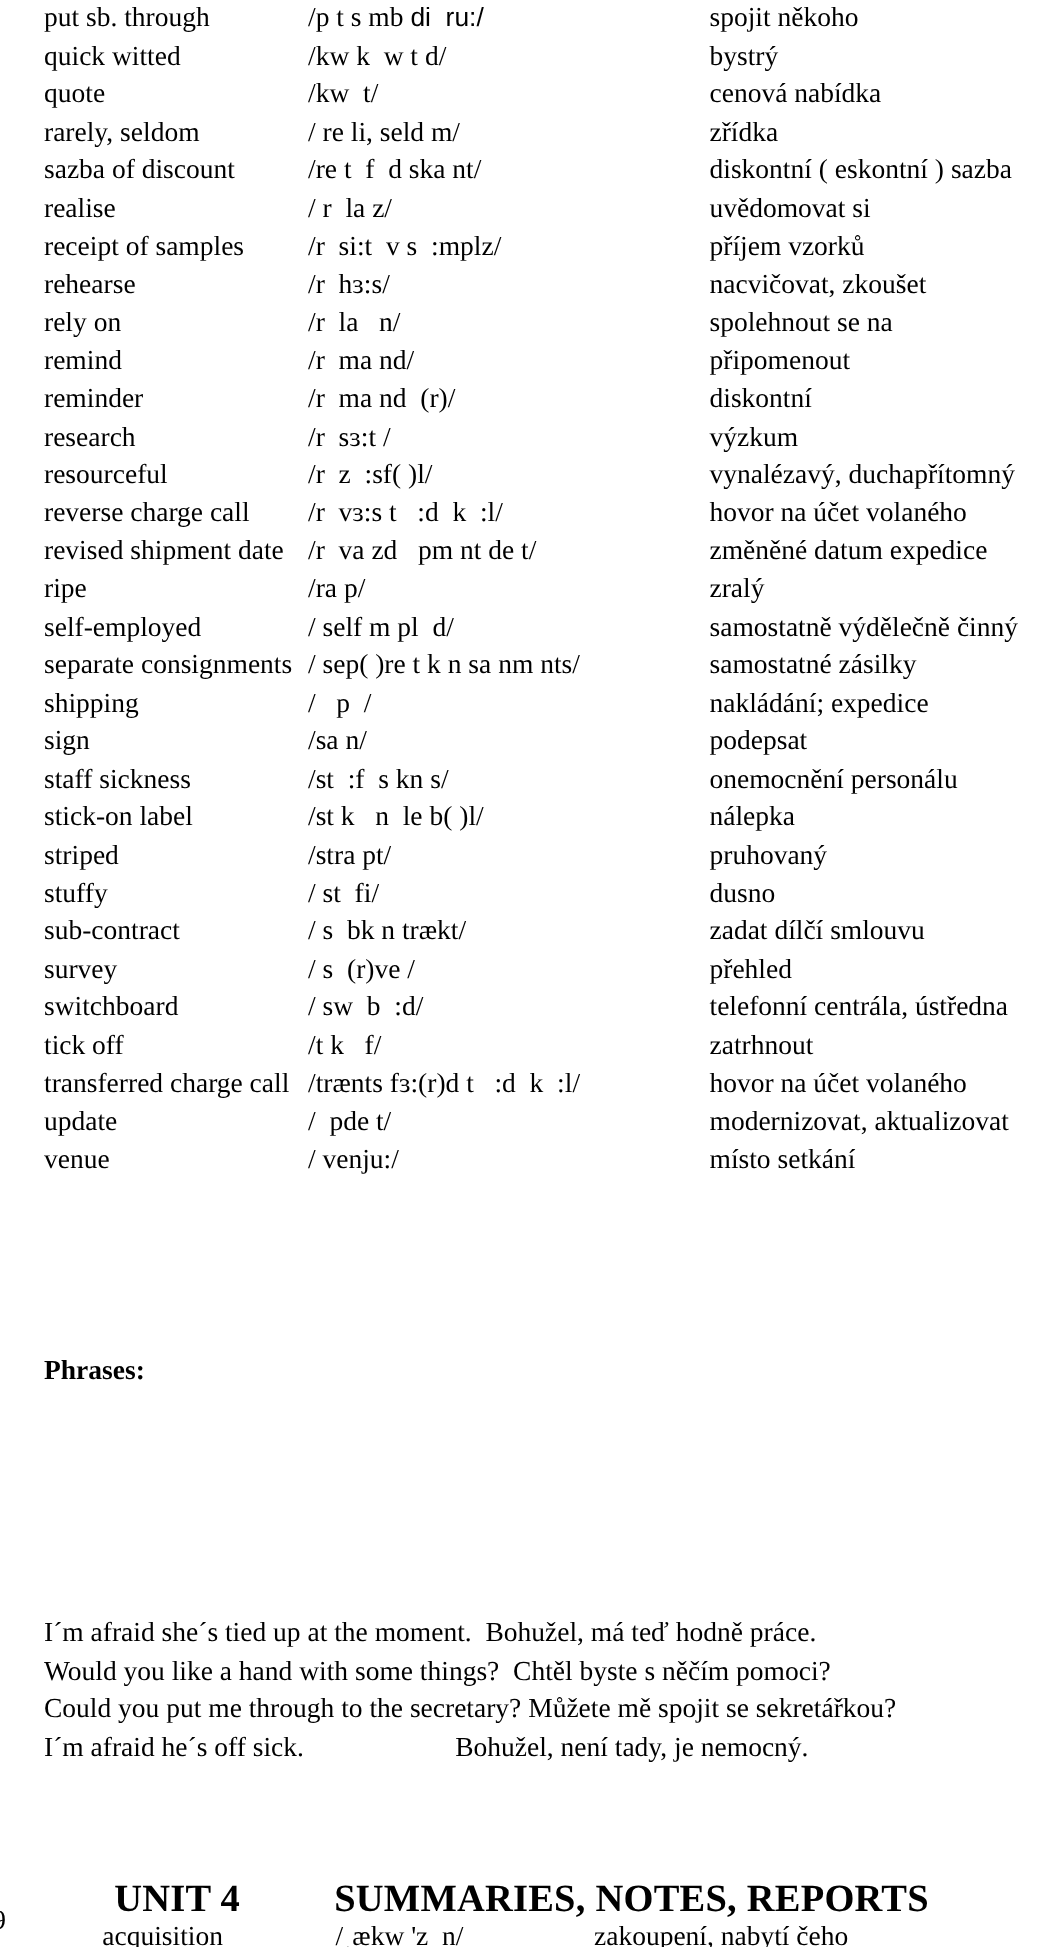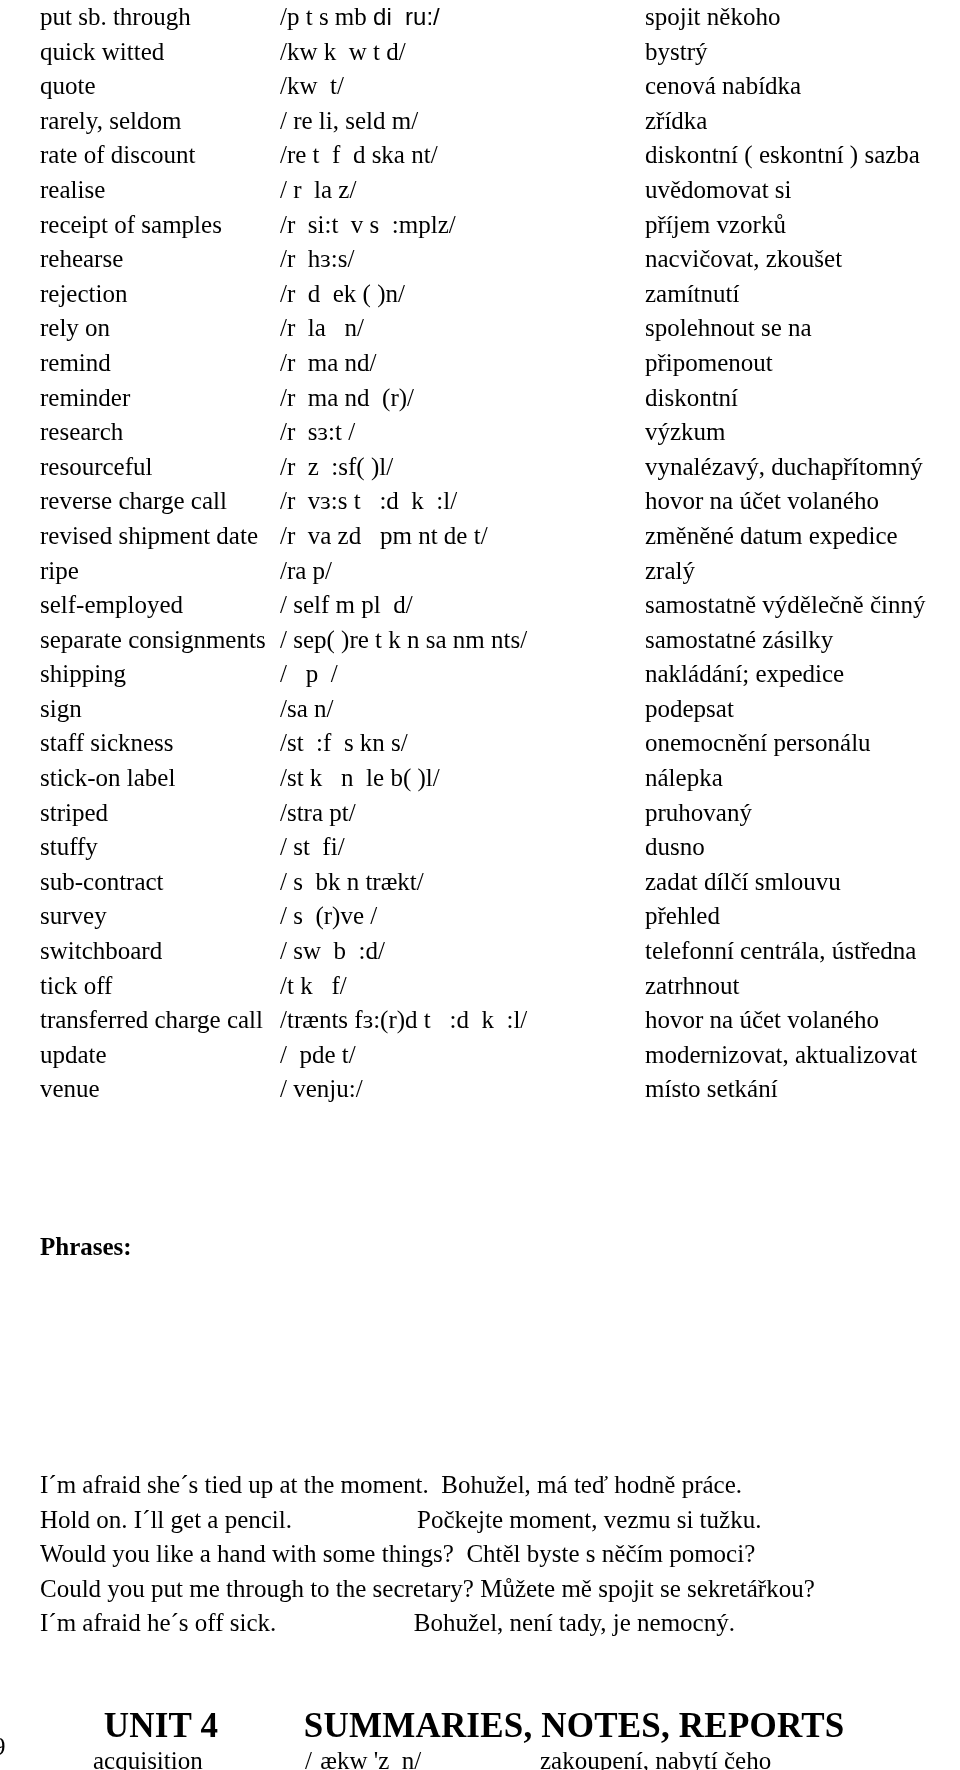--- a/index.html
+++ b/index.html
@@ -132,45 +132,40 @@
           <td class="col-term">quote</td>
           <td class="col-ipa">/kw  t/</td>
           <td class="col-cz">cenová nabídka</td>
         </tr>
         <tr>
           <td class="col-term">rarely, seldom</td>
           <td class="col-ipa">/ re li, seld m/</td>
           <td class="col-cz">zřídka</td>
         </tr>
         <tr>
-          <td class="col-term">rate of discount</td>
+          <td class="col-term">sazba of discount</td>
           <td class="col-ipa">/re t  f  d ska nt/</td>
           <td class="col-cz">diskontní ( eskontní ) sazba</td>
         </tr>
         <tr>
           <td class="col-term">realise</td>
           <td class="col-ipa">/ r  la z/</td>
           <td class="col-cz">uvědomovat si</td>
         </tr>
         <tr>
           <td class="col-term">receipt of samples</td>
           <td class="col-ipa">/r  si:t  v s  :mplz/</td>
           <td class="col-cz">příjem vzorků</td>
         </tr>
         <tr>
           <td class="col-term">rehearse</td>
           <td class="col-ipa">/r  hɜ:s/</td>
           <td class="col-cz">nacvičovat, zkoušet</td>
         </tr>
         <tr>
-          <td class="col-term">rejection</td>
-          <td class="col-ipa">/r  d  ek ( )n/</td>
-          <td class="col-cz">zamítnutí</td>
-        </tr>
-        <tr>
           <td class="col-term">rely on</td>
           <td class="col-ipa">/r  la   n/</td>
           <td class="col-cz">spolehnout se na</td>
         </tr>
         <tr>
           <td class="col-term">remind</td>
           <td class="col-ipa">/r  ma nd/</td>
           <td class="col-cz">připomenout</td>
         </tr>
         <tr>
@@ -279,21 +274,20 @@
           <td class="col-cz">místo setkání</td>
         </tr>
       </tbody>
   </table>
 
   <div class="phrases-heading">Phrases:</div>
 
   <div class="phrases-list">
 
   <div class="phrase-row"><span class="phrase-en">I´m afraid she´s tied up at the moment.</span><span>  </span><span class="phrase-cz">Bohužel, má teď hodně práce.</span></div>
-      <div class="phrase-row"><span class="phrase-en">Hold on. I´ll get a pencil.</span><span>                    </span><span class="phrase-cz">Počkejte moment, vezmu si tužku.</span></div>
       <div class="phrase-row"><span class="phrase-en">Would you like a hand with some things?</span><span>  </span><span class="phrase-cz">Chtěl byste s něčím pomoci?</span></div>
       <div class="phrase-row"><span class="phrase-en">Could you put me through to the secretary?</span><span> </span><span class="phrase-cz">Můžete mě spojit se sekretářkou?</span></div>
       <div class="phrase-row"><span class="phrase-en">I´m afraid he´s off sick.</span><span>                      </span><span class="phrase-cz">Bohužel, není tady, je nemocný.</span></div>
     </div>
 
   <div class="unit-line">
     <span class="unit-number">UNIT 4</span><span class="unit-title">SUMMARIES, NOTES, REPORTS</span>
   </div>
 
   <div class="unit-entry">

